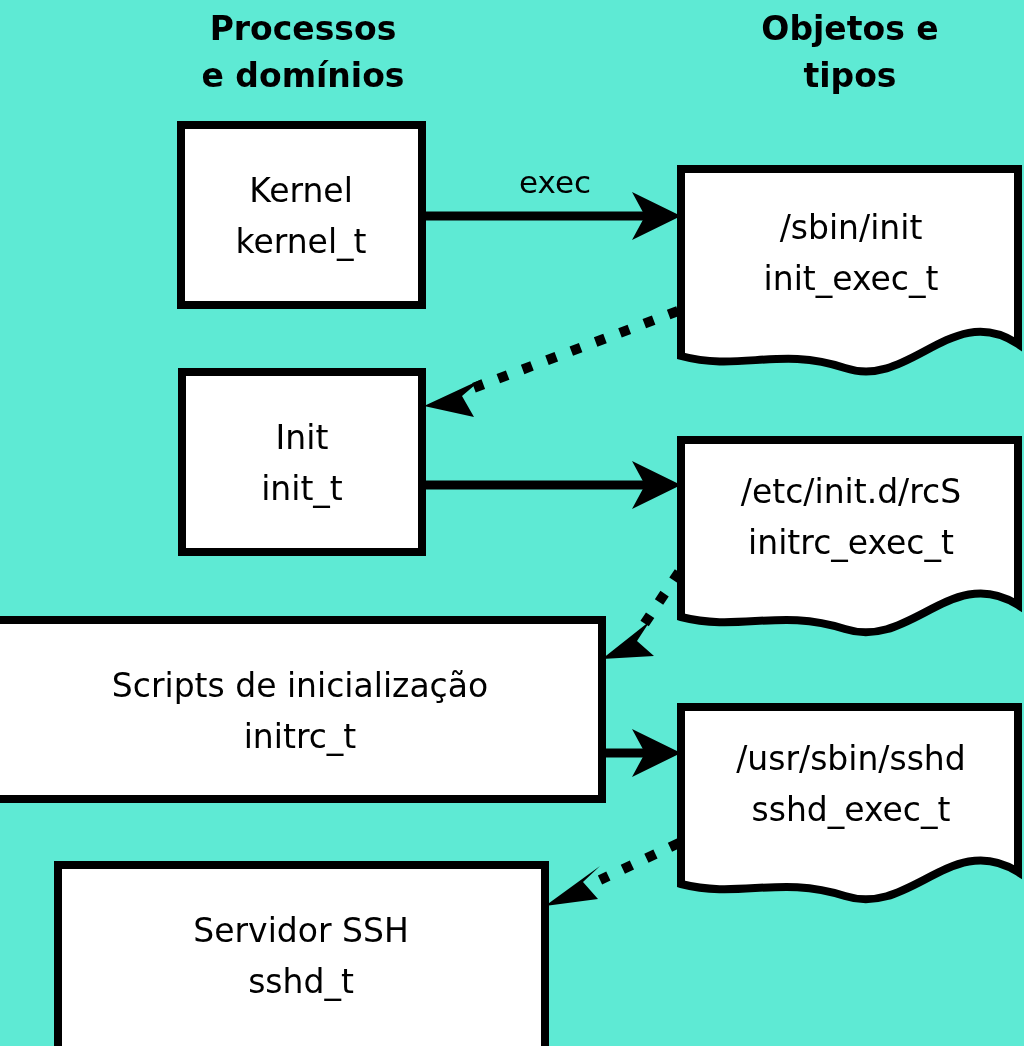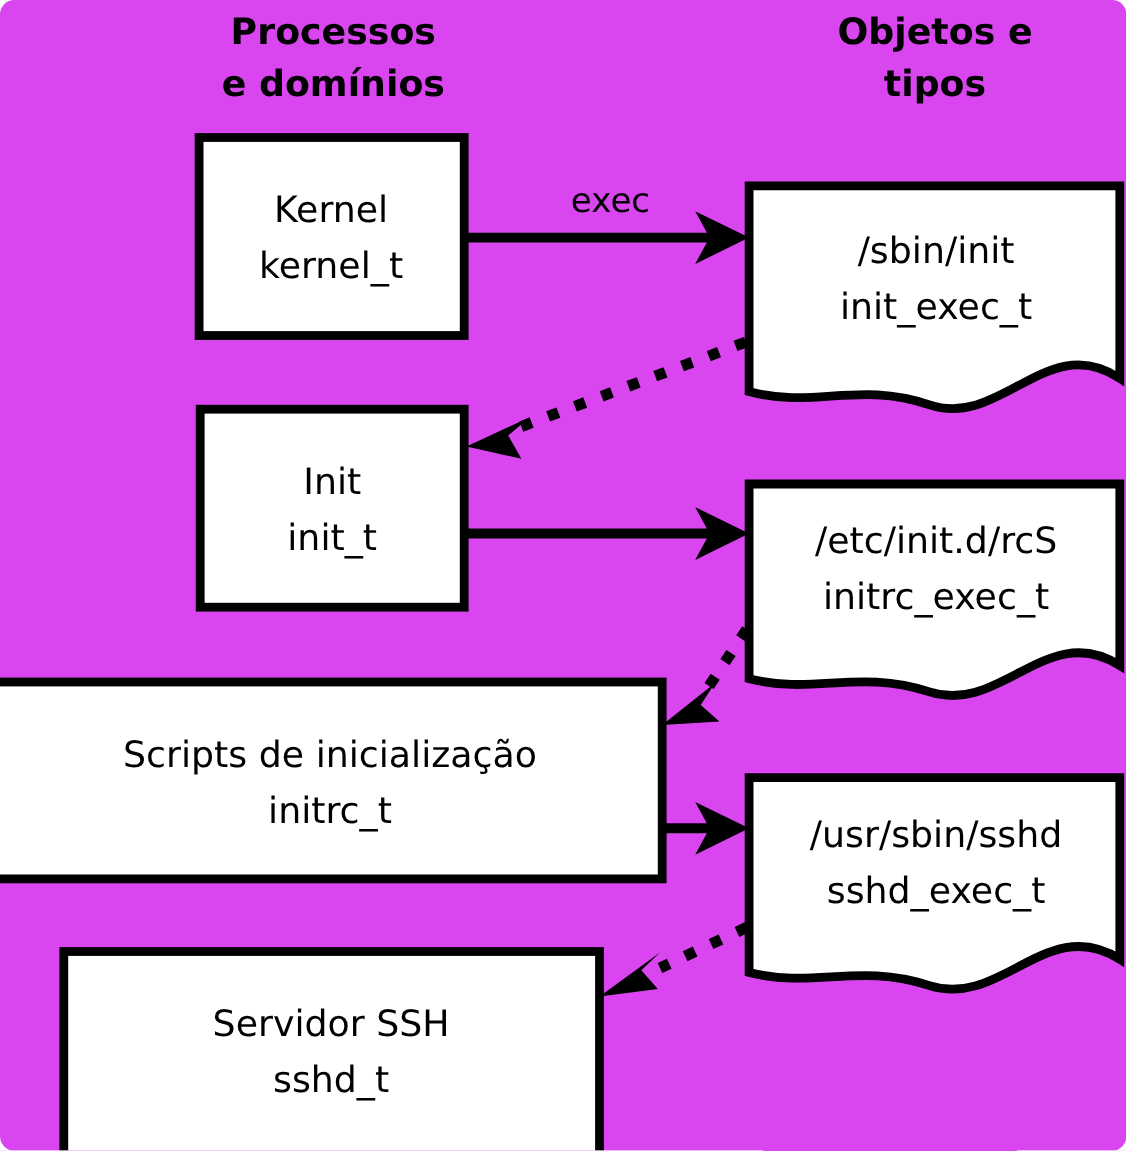--- a/index.html
+++ b/index.html
@@ -1,18 +1,18 @@
 <!DOCTYPE html>
 <html><head>
 <meta charset="utf-8">
 <style>
   html,body{margin:0;padding:0;background:#ffffff;}
   body{width:1024px;height:1046px;overflow:hidden;
        font-family:"DejaVu Sans","Liberation Sans",sans-serif;}
-  #diagram-root{position:relative;width:1024px;height:1046px;background:#d946ef;border-radius:13px;}
+  #diagram-root{position:relative;width:1024px;height:1046px;background:#5eead4;}
   svg{display:block;}
   .col-title{font-weight:bold;font-size:33px;fill:#000000;
              font-family:"DejaVu Sans","Liberation Sans",sans-serif;}
   .node-label{font-size:33px;fill:#000000;
               font-family:"DejaVu Sans","Liberation Sans",sans-serif;}
   .edge-label{font-size:31px;fill:#000000;
               font-family:"DejaVu Sans","Liberation Sans",sans-serif;}
   .shape-fill{fill:#ffffff;}
   .shape-stroke{stroke:#000000;fill:none;}
 </style>

